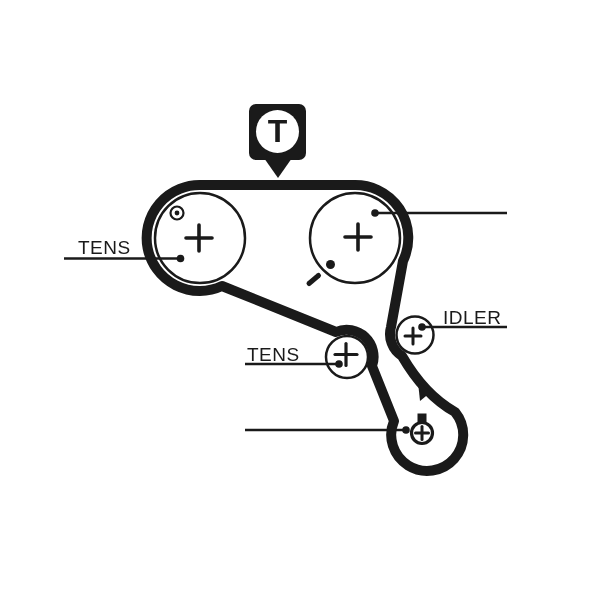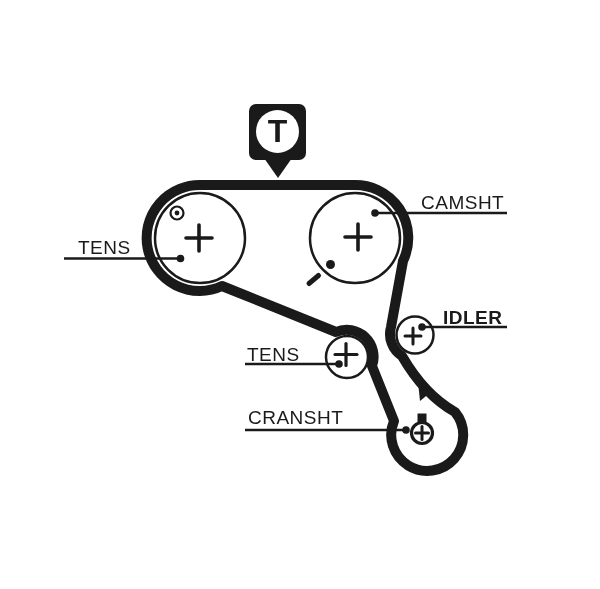--- a/index.html
+++ b/index.html
@@ -7,21 +7,21 @@
     position:relative;width:600px;height:589px;background:#ffffff;
     overflow:hidden;font-family:"Liberation Sans",sans-serif;
   }
   #diagram-svg{position:absolute;left:0;top:0;}
   .pulley-label{
     position:absolute;color:#1a1a1a;font-size:19px;line-height:19px;
     letter-spacing:.5px;white-space:nowrap;
   }
   .label-injp{left:78px;top:238px;}
   .label-camsht{left:421px;top:193px;}
-  .label-idler{left:443px;top:308px;font-weight:bold;}
+  .label-idler{left:443px;top:308px;}
   .label-tens{left:247px;top:345px;}
   .label-cransht{left:248px;top:408px;}
   
   .t-pin{position:absolute;left:249px;top:104px;width:57px;height:56px;
     background:#1a1a1a;border-radius:7px;}
   .t-pin-circle{position:absolute;left:256px;top:110px;width:43px;height:43px;
     background:#ffffff;border-radius:50%;display:flex;align-items:center;
     justify-content:center;}
   .t-pin-letter{color:#1a1a1a;font-size:32px;font-weight:bold;line-height:32px;
     transform:translateY(-1px);}
@@ -101,17 +101,15 @@
     </g>
   </svg>
 
   <div class="t-pin-pointer"></div>
   <div class="t-pin"></div>
   <div class="t-pin-circle">
     <span class="t-pin-letter">T</span>
   </div>
 
   <div class="pulley-label label-injp">TENS</div>
-  <div class="pulley-label label-camsht">CAMSHT</div>
   <div class="pulley-label label-idler">IDLER</div>
   <div class="pulley-label label-tens">TENS</div>
-  <div class="pulley-label label-cransht">CRANSHT</div>
 </div>
 
 </body></html>

